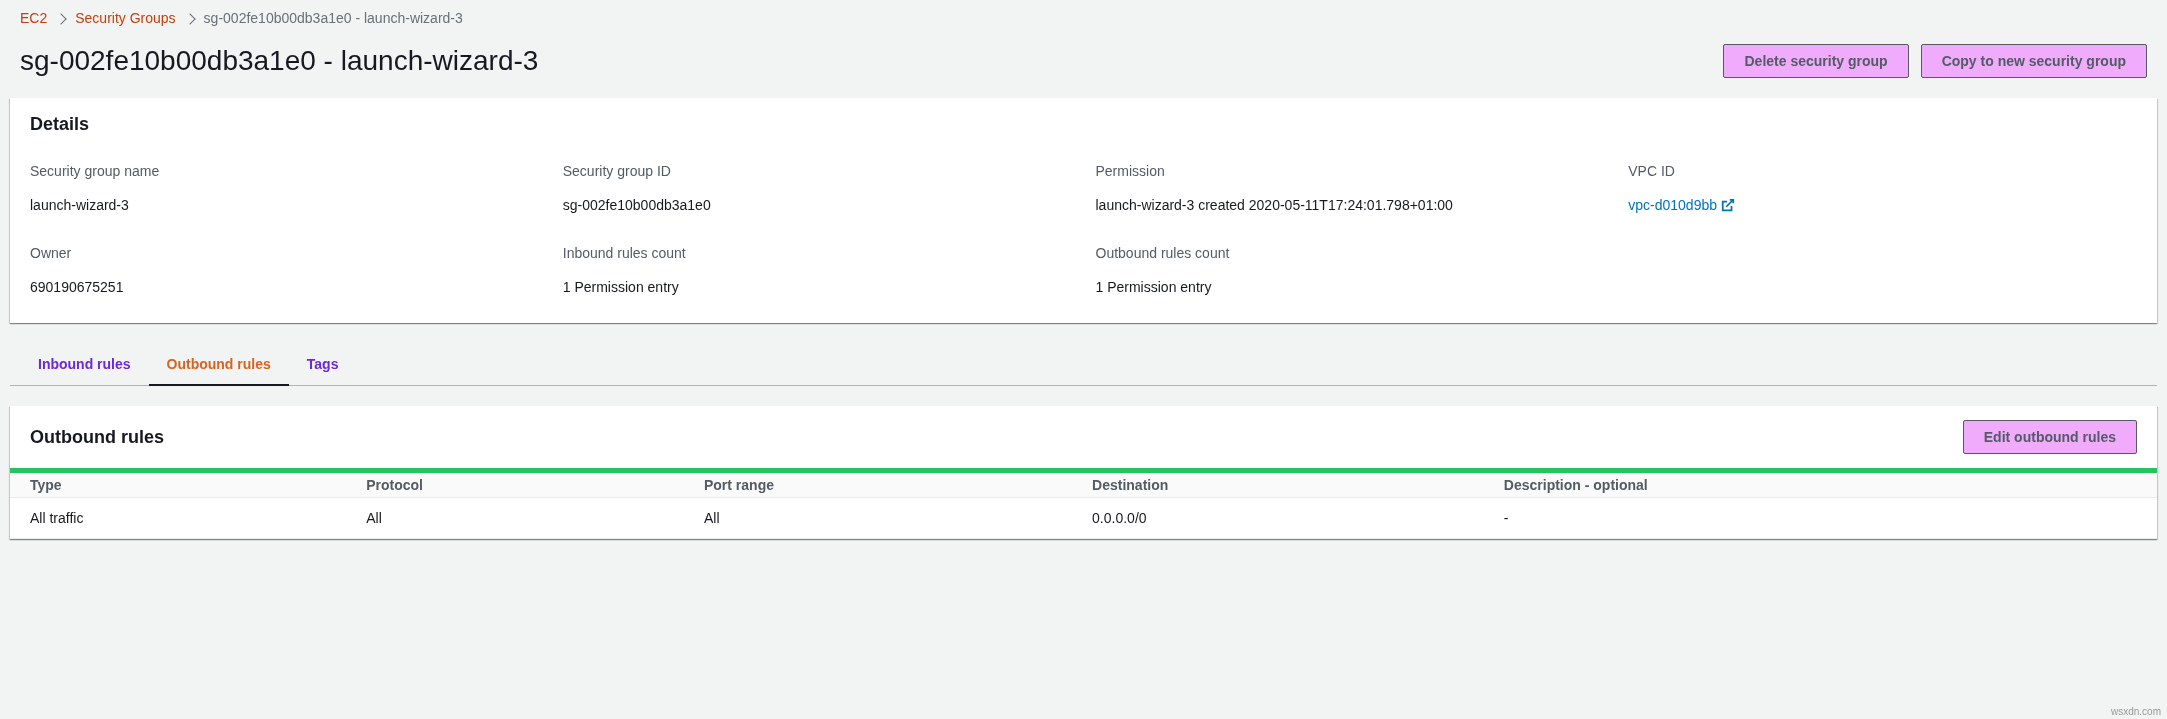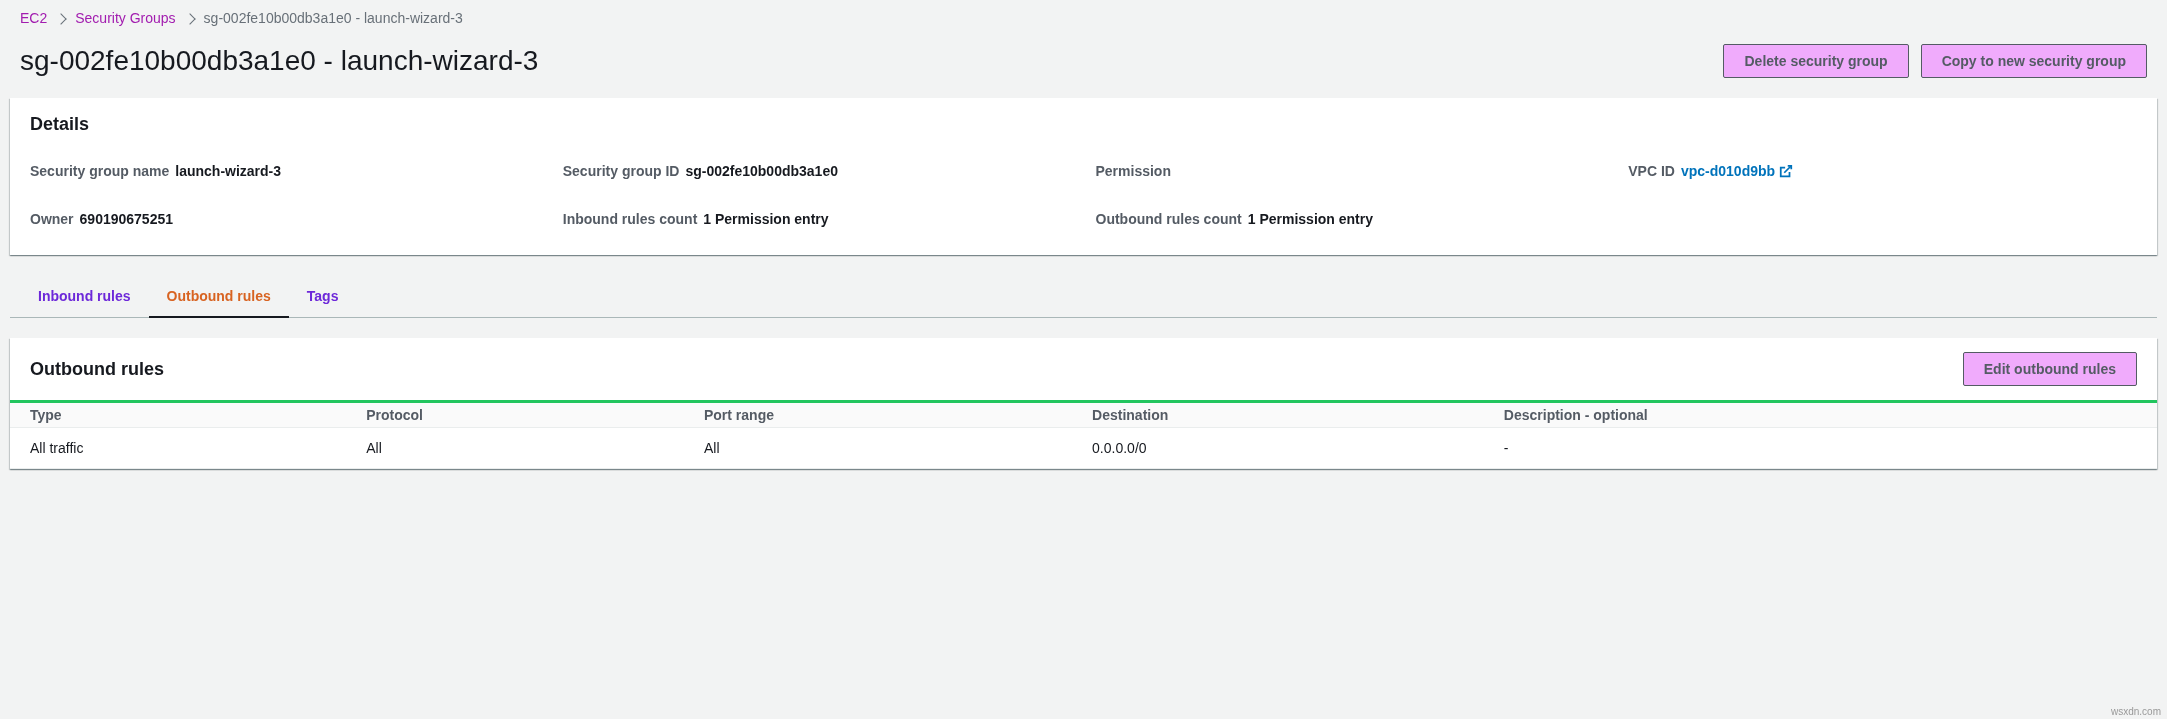--- a/index.html
+++ b/index.html
@@ -17,21 +17,21 @@
       padding: 0;
     }
     .breadcrumb {
       padding: 10px 20px 10px 20px;
       display: flex;
       align-items: center;
       gap: 10px;
       font-size: 14px;
     }
     .breadcrumb a {
-      color: #a21caf;
+      color: #c2410c;
       text-decoration: none;
     }
     .breadcrumb .sep {
       color: #687078;
     }
     .breadcrumb .current {
       color: #687078;
     }
     .header-row {
       display: flex;
@@ -79,23 +79,22 @@
       padding: 14px 20px;
     }
     .details-grid {
       display: grid;
       grid-template-columns: repeat(4, 1fr);
       gap: 32px 24px;
       padding: 12px 20px 28px 20px;
     }
     .detail-item {
       display: flex;
-      flex-direction: row;
-      gap: 6px;
-      font-weight: bold;
+      flex-direction: column;
+      gap: 18px;
     }
     .detail-label {
       font-size: 14px;
       color: #545b64;
     }
     .detail-value {
       font-size: 14px;
       color: #16191f;
     }
     .link {
@@ -138,21 +137,21 @@
     .table {
       width: 100%;
       border-collapse: collapse;
     }
     .table th {
       text-align: left;
       padding: 4px 16px;
       font-size: 14px;
       font-weight: 700;
       color: #545b64;
-      border-top: 3px solid #22c55e;
+      border-top: 5px solid #22c55e;
       border-bottom: 1px solid #eaeded;
       background: #fafafa;
     }
     .table td {
       padding: 12px 16px;
       font-size: 14px;
       color: #16191f;
       border-bottom: 1px solid #eaeded;
     }
     .table th:first-child, .table td:first-child {
@@ -206,20 +205,21 @@
         <div class="detail-value">launch-wizard-3</div>
       </div>
 
       <div class="detail-item">
         <div class="detail-label">Security group ID</div>
         <div class="detail-value">sg-002fe10b00db3a1e0</div>
       </div>
 
       <div class="detail-item">
         <div class="detail-label">Permission</div>
+        <div class="detail-value">launch-wizard-3 created 2020-05-11T17:24:01.798+01:00</div>
       </div>
 
       <div class="detail-item">
         <div class="detail-label">VPC ID</div>
         <div class="detail-value">
           <a href="#" class="link">
             <span>vpc-d010d9bb</span>
             <svg class="ext-icon" viewBox="0 0 16 16">
               <path d="M10 2 L14 2 L14 6"></path>
               <path d="M6 10 L14 2"></path>

